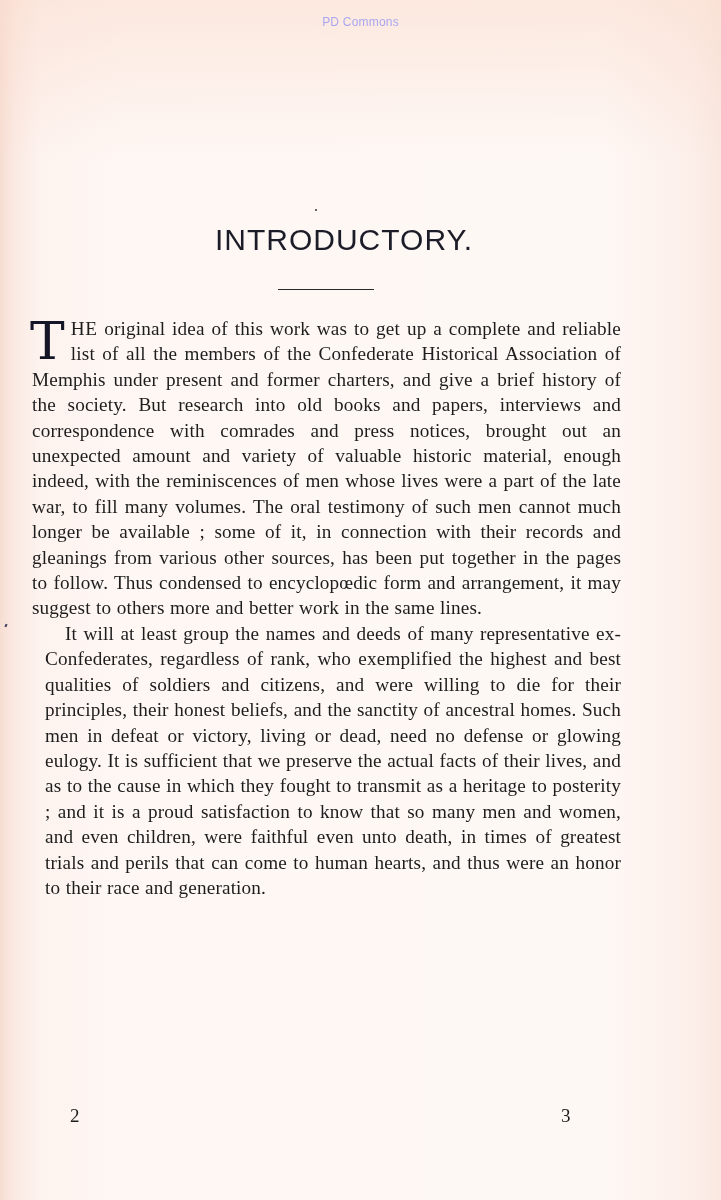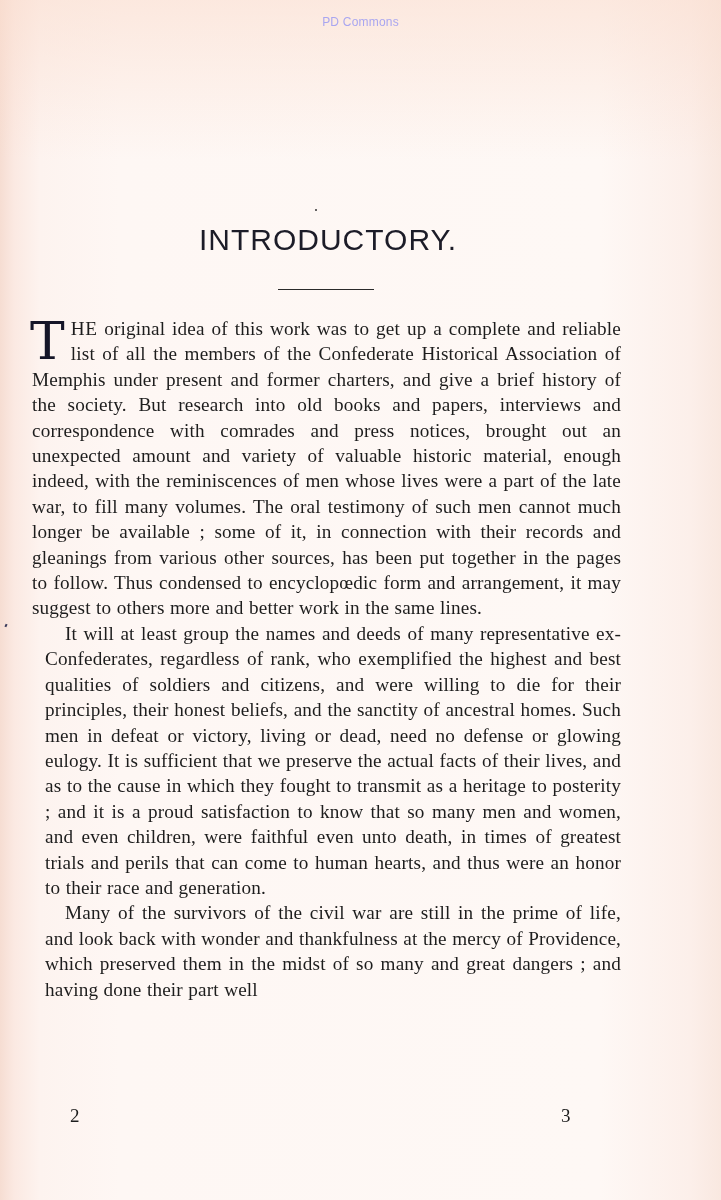--- a/index.html
+++ b/index.html
@@ -47,20 +47,21 @@
       top: 223px;
       left: 0;
       width: 656px;
       text-align: center;
       font-family: "Liberation Sans", "DejaVu Sans", sans-serif;
       font-size: 30px;
       font-weight: normal;
       letter-spacing: 1px;
       color: #1c1c28;
       margin: 0;
+      padding-left: 16px;
     }
     .title-rule {
       position: absolute;
       left: 278px;
       top: 289px;
       width: 96px;
       height: 0;
       border-top: 1.6px solid #2a2a2a;
     }
     .body-text {
@@ -133,17 +134,16 @@
 
 <div class="title-rule"></div>
 
 <div class="speck"></div>
 
 <div class="body-text">
   <p class="first-para">
     <span class="drop-cap">T</span><span class="small-caps">HE</span><span> original idea of this work was to get up a complete and reliable list of all the members of the Confederate Historical Association of Memphis under present and former charters, and give a brief history of the society.  But research into old books and papers, interviews and correspondence with comrades and press notices, brought out an unexpected amount and variety of valuable historic material, enough indeed, with the reminiscences of men whose lives were a part of the late war, to fill many volumes.  The oral testimony of such men cannot much longer be available ; some of it, in connection with their records and gleanings from various other sources, has been put together in the pages to follow.  Thus condensed to encyclopœdic form and arrangement, it may suggest to others more and better work in the same lines.</span>
   </p>
   <p class="indent">It will at least group the names and deeds of many representative ex-Confederates, regardless of rank, who exemplified the highest and best qualities of soldiers and citizens, and were willing to die for their principles, their honest beliefs, and the sanctity of ancestral homes.  Such men in defeat or victory, living or dead, need no defense or glowing eulogy. It is sufficient that we preserve the actual facts of their lives, and as to the cause in which they fought to transmit as a heritage to posterity ; and it is a proud satisfaction to know that so many men and women, and even children, were faithful even unto death, in times of greatest trials and perils that can come to human hearts, and thus were an honor to their race and generation.</p>
-  <p class="indent">Many of the survivors of the civil war are still in the prime of life, and look back with wonder and thankfulness at the mercy of Providence, which preserved them in the midst of so many and great dangers ; and having done their part well</p>
 </div>
 
 <div class="folio-left">2</div>
 <div class="folio-right">3</div>
 
 </body></html>

